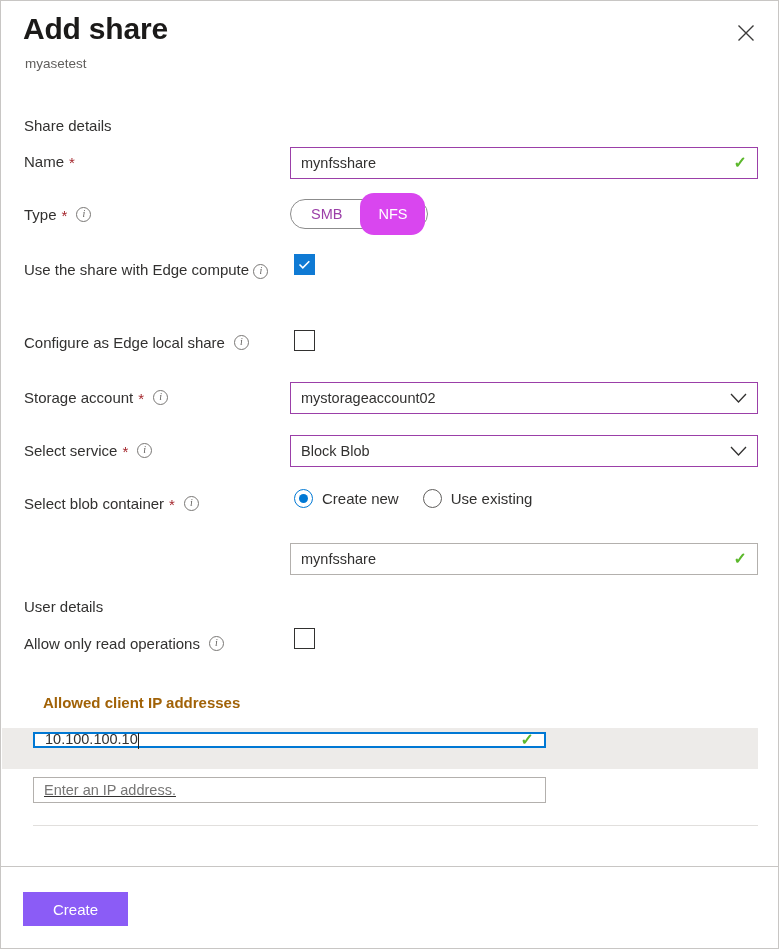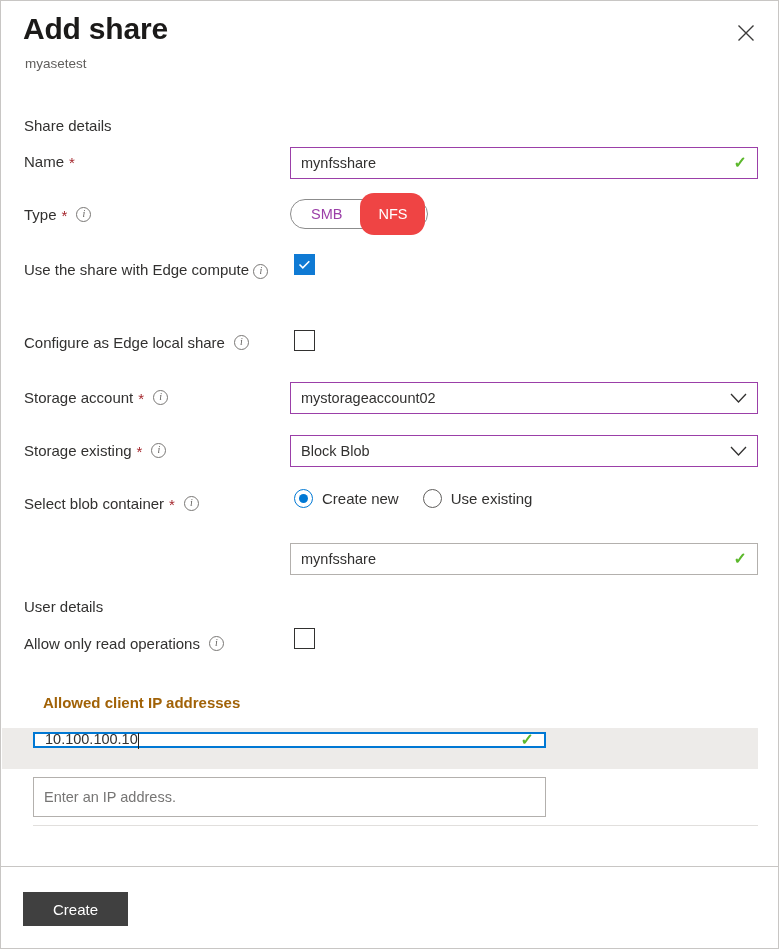--- a/index.html
+++ b/index.html
@@ -164,21 +164,21 @@
     align-items: center;
     justify-content: center;
     font-size: 14.5px;
     padding: 0 18px;
     color: #8a2be2;
     color: #9b3fa8;
     box-sizing: border-box;
     cursor: pointer;
   }
   .toggle .opt.active {
-    background: #ef4444;
+    background: #d946ef;
     color: #ffffff;
   }
 
   
   .cbox {
     position: absolute;
     box-sizing: border-box;
     width: 21px;
     height: 21px;
     border: 1px solid #323130;
@@ -264,21 +264,21 @@
   .footer-sep {
     position: absolute;
     left: 0;
     width: 100%;
     height: 1px;
     background: #c8c6c4;
   }
   .create-btn {
     position: absolute;
     box-sizing: border-box;
-    background: #404040;
+    background: #8b5cf6;
     color: #ffffff;
     border: none;
     font-size: 15px;
     font-family: "Liberation Sans", sans-serif;
     cursor: pointer;
     display: flex;
     align-items: center;
     justify-content: center;
   }
 </style>
@@ -352,21 +352,21 @@
   <div class="field purple" style="left:289px; top:381px; width:468px;">
     <span class="val">mystorageaccount02</span>
     <span class="caret">
       <svg width="17" height="11" viewBox="0 0 17 11">
           <path d="M1 1 L8.5 9 L16 1" stroke="#323130" stroke-width="1.3" fill="none"></path>
         </svg>
     </span>
   </div>
 
   <div class="row-label" style="top:441px;">
-    <span>Storage existing</span>
+    <span>Select service</span>
     <span class="req">*</span>
     <span class="info-icon">
         <span>i</span>
       </span>
   </div>
   <div class="field purple" style="left:289px; top:434px; width:468px;">
     <span class="val">Block Blob</span>
     <span class="caret">
       <svg width="17" height="11" viewBox="0 0 17 11">
           <path d="M1 1 L8.5 9 L16 1" stroke="#323130" stroke-width="1.3" fill="none"></path>
@@ -409,21 +409,21 @@
   <div class="ip-heading" style="top:693px;">Allowed client IP addresses</div>
 
   <div class="ip-strip" style="left:1px; top:727px; width:756px; height:41px;"></div>
 
   <div class="field blue" style="left:32px; top:731px; width:513px; height:16px;">
     <span class="val"><span>10.100.100.10</span><span class="caretpos"></span></span>
     <span class="check-mark">✓</span>
   </div>
 
 
-  <div class="field gray" style="left:32px; top:776px; width:513px; height:40px;">
+  <div class="field gray" style="left:32px; top:776px; width:513px; height:26px;text-decoration:underline;">
     <span class="placeholder">Enter an IP address.</span>
   </div>
 
   <div class="footer-sep" style="top:824px; left:32px; width:725px; background:#e1dfdd;"></div>
 
   <div class="footer-sep" style="top:865px;"></div>
   <button class="create-btn" style="left:22px; top:891px; width:105px; height:34px;">Create</button>
 
 </div>
 

